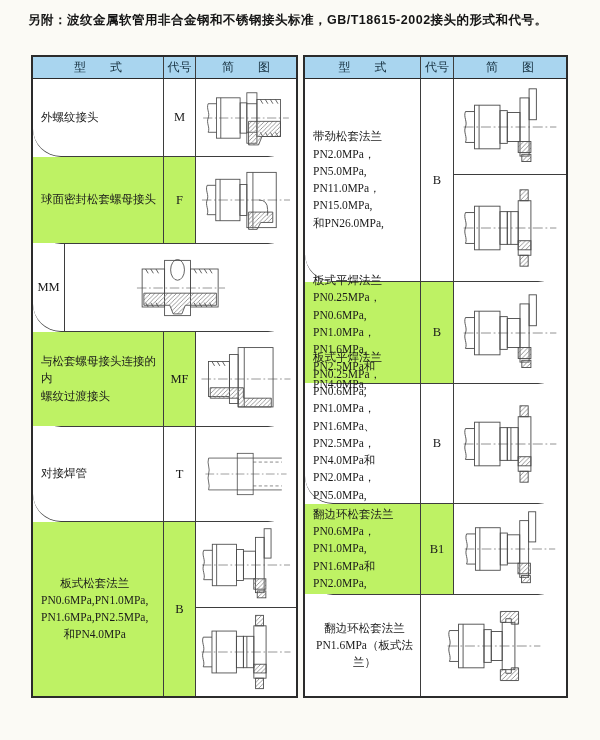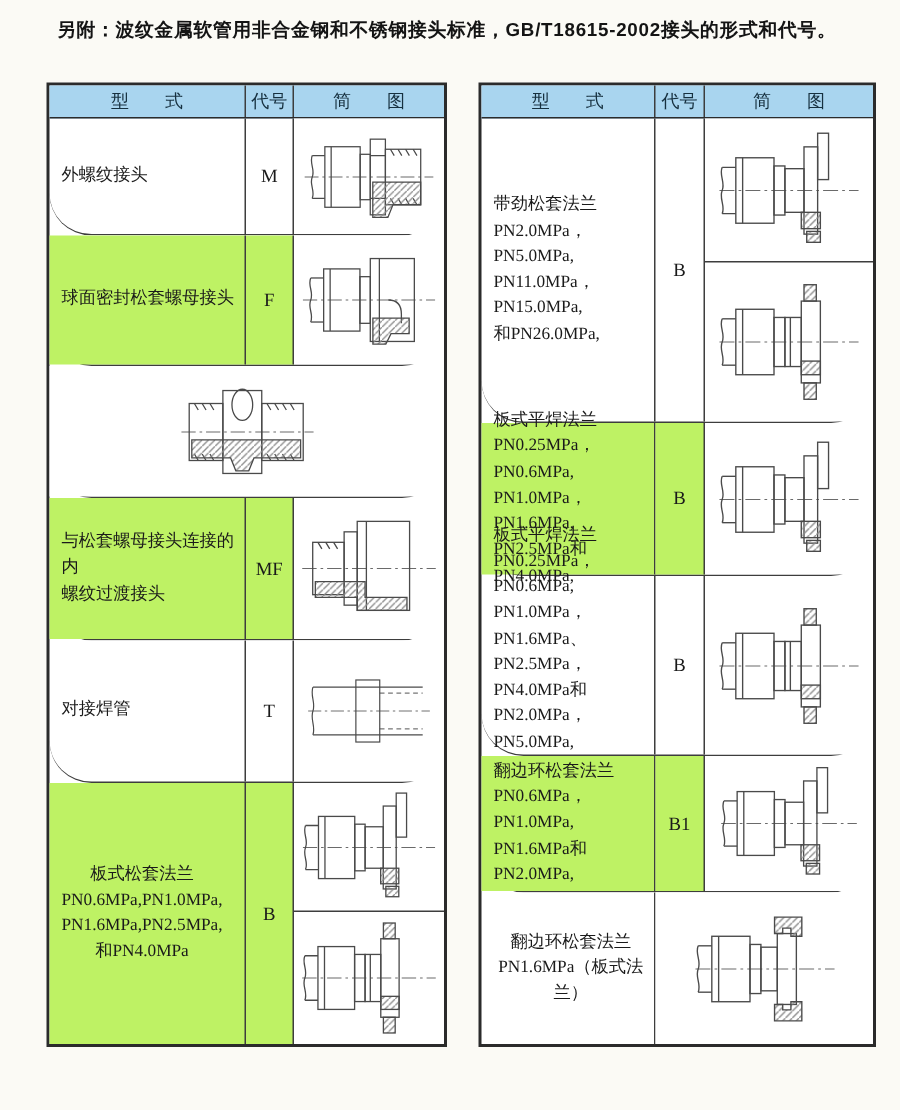--- a/index.html
+++ b/index.html
@@ -5,27 +5,27 @@
   html,body{margin:0;padding:0;}
   body{
     width:600px;height:740px;
     background:#fbfaf5;
     font-family:"Liberation Sans","DejaVu Sans",sans-serif;
     color:#1a1a1a;
     position:relative;
     overflow:hidden;
   }
   .page-title{
-    position:absolute;top:12px;left:38px;
+    position:absolute;top:12px;left:28px;
     font-size:12.5px;font-weight:600;letter-spacing:.5px;color:#141414;
     white-space:nowrap;
   }
   .tables{
     position:absolute;top:55px;left:31px;
-    display:flex;gap:21px;
+    display:flex;gap:5px;
   }
   .tbl{
     border:2px solid #2b2b2b;
     background:#fff;
   }
   .tbl-left{width:263px;}
   .tbl-right{width:261px;}
   .thead{
     display:flex;height:21px;
     background:#a9d5ef;
@@ -205,20 +205,21 @@
       <div class="td code c-code hl">F</div>
       <div class="td diag c-diag">
         <svg class="dsvg" width="96" height="76" viewBox="0 0 110 88">
             <use href="#g-center"></use>
             <use href="#g-nutF"></use>
           </svg>
       </div>
     </div>
 
     <div class="trow" style="height:88px">
+      <div class="td code c-code">MM</div>
       <div class="td diag c-diag">
         <svg class="dsvg" width="96" height="76" viewBox="0 0 110 88">
             <use href="#g-center"></use>
             <use href="#g-mm"></use>
           </svg>
       </div>
     </div>
 
     <div class="trow" style="height:95px">
       <div class="td type c-type hl">与松套螺母接头连接的内

